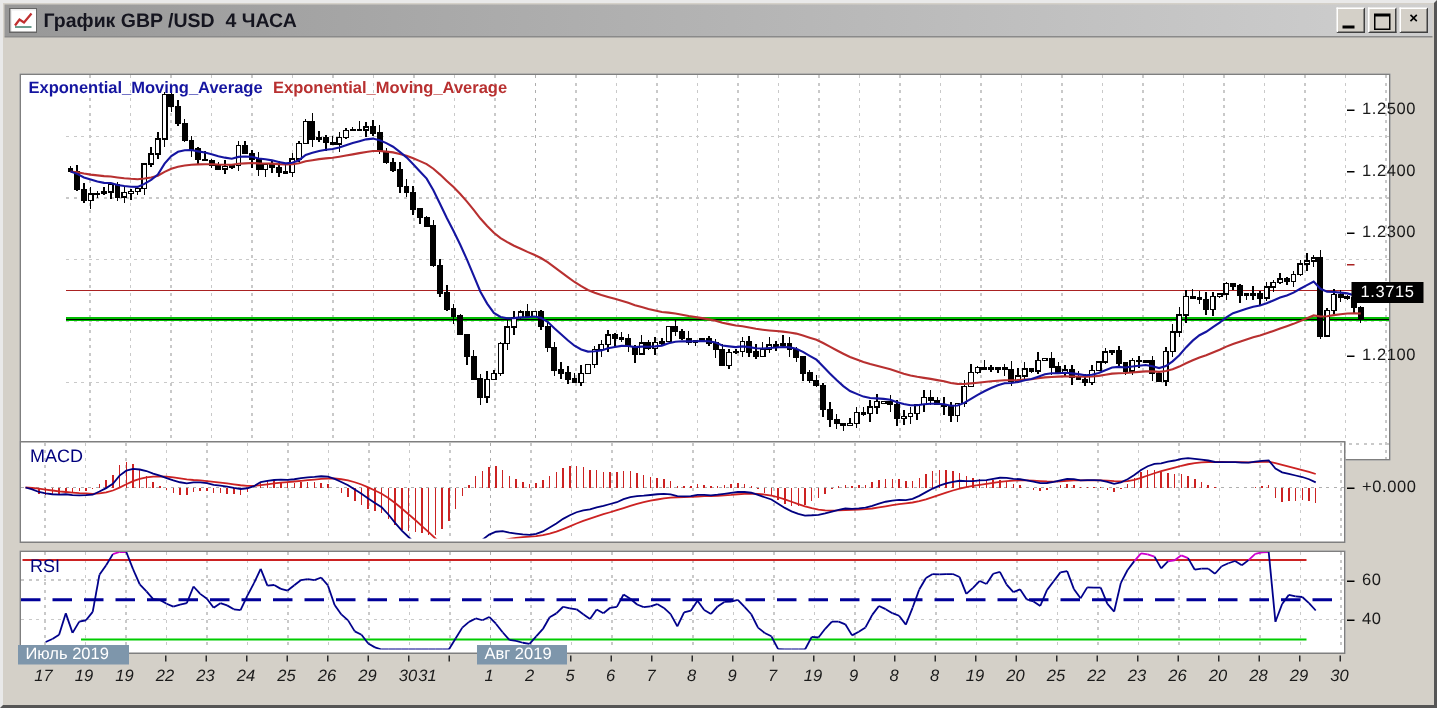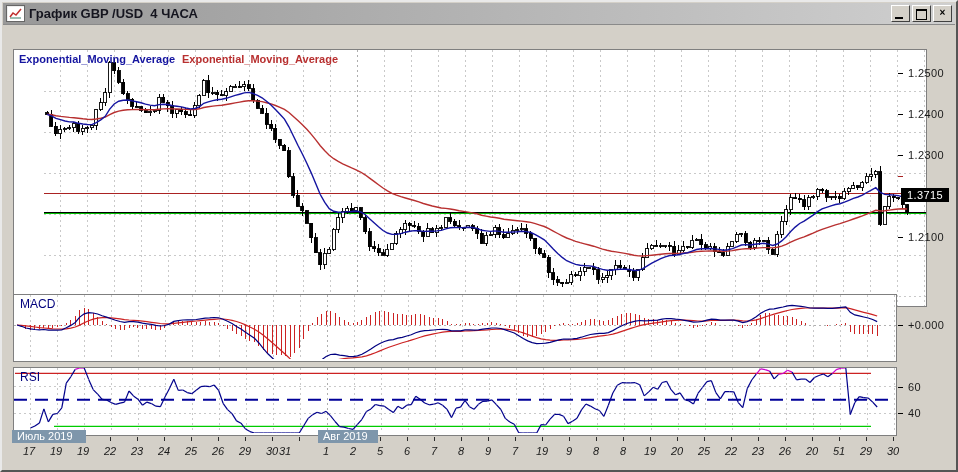--- a/index.html
+++ b/index.html
@@ -1032,21 +1032,21 @@
       <span class="dlab" style="left: 691px;">25</span>
       <div class="dtick" style="left: 718px;"></div>
       <span class="dlab" style="left: 718px;">22</span>
       <div class="dtick" style="left: 745px;"></div>
       <span class="dlab" style="left: 745px;">23</span>
       <div class="dtick" style="left: 772px;"></div>
       <span class="dlab" style="left: 772px;">26</span>
       <div class="dtick" style="left: 799px;"></div>
       <span class="dlab" style="left: 799px;">20</span>
       <div class="dtick" style="left: 826px;"></div>
-      <span class="dlab" style="left: 826px;">51</span>
+      <span class="dlab" style="left: 826px;">28</span>
       <div class="dtick" style="left: 853px;"></div>
       <span class="dlab" style="left: 853px;">29</span>
       <div class="dtick" style="left: 880px;"></div>
       <span class="dlab" style="left: 880px;">30</span>
     </div>
 
   <div class="mbadge" id="mbadge-jul" style="left: 10px; width: 74px; background: rgb(126, 150, 171); color: rgb(255, 255, 255);">Июль 2019</div>
   <div class="mbadge" id="mbadge-aug" style="left: 316px; width: 60px; background: rgb(126, 150, 171); color: rgb(255, 255, 255);">Авг 2019</div>
 
   <div id="paxis">

